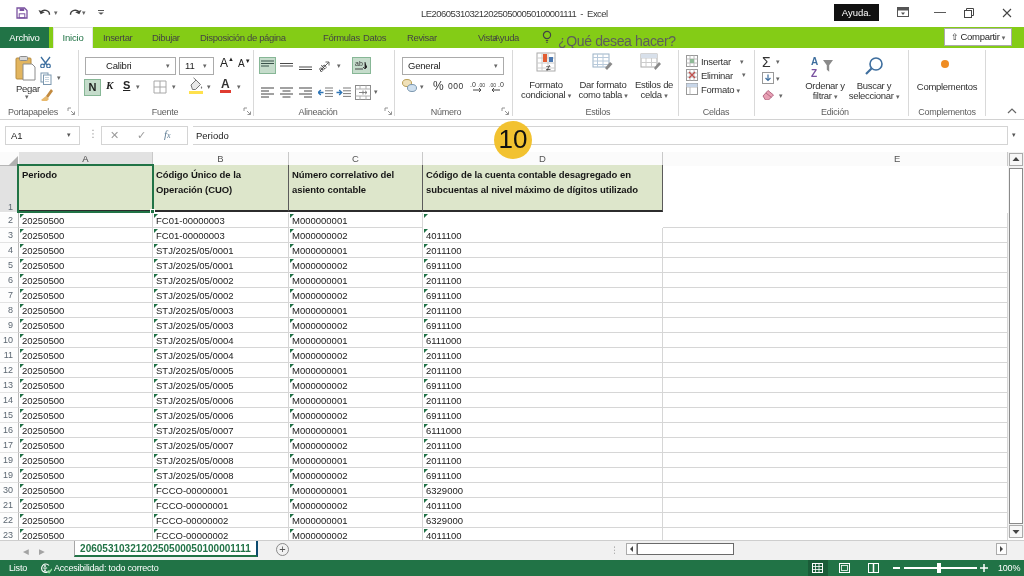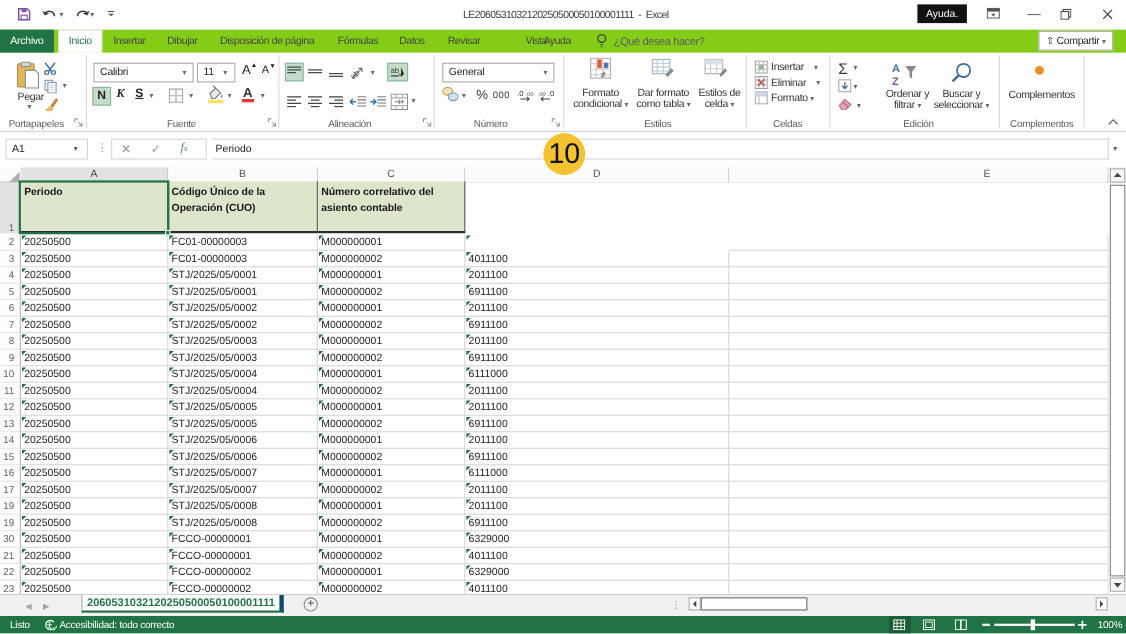--- a/index.html
+++ b/index.html
@@ -11,21 +11,21 @@
 
 #titlebar { position:absolute; left:0; top:0; width:1024px; height:27px; background:#ffffff; }
 #title { position:absolute; left:421px; top:8px; font-size:9.5px; color:#3b3b3b; letter-spacing:-0.55px; }
 #inicses { position:absolute; left:834px; top:4px; width:45px; height:17px; background:#111; color:#fff; font-size:9.5px; text-align:center; line-height:17px; }
 .winbtn { position:absolute; top:0; width:34px; height:25px; color:#444; font-size:12px; text-align:center; line-height:25px; }
 
 #tabrow { position:absolute; left:0; top:27px; width:1024px; height:21px; background:#84cc16; }
 #archivo { position:absolute; left:0; top:0; width:49px; height:21px; background:#217346; color:#fff; font-size:9.5px; letter-spacing:-0.2px; text-align:center; line-height:21px; }
 #iniciotab { position:absolute; left:53px; top:0; width:40px; height:21px; background:#fff; border:1px solid #e3e3e3; border-bottom:none; color:#217346; font-size:9.5px; letter-spacing:-0.2px; text-align:center; line-height:20px; }
 .rtab { position:absolute; top:0; height:21px; color:#444; font-size:9.5px; letter-spacing:-0.35px; line-height:21px; }
-#qdh { position:absolute; left:558px; top:6px; color:#5d5d5d; font-size:10px; letter-spacing:-0.35px; }
+#qdh { position:absolute; left:558px; top:6px; color:#5d5d5d; font-size:14px; letter-spacing:-0.35px; }
 #compartir { position:absolute; left:944px; top:1px; width:68px; height:18px; border:1px solid #ababab; background:#fff; font-size:9.5px; letter-spacing:-0.3px; color:#262626; text-align:center; line-height:16px; }
 
 #ribbon { position:absolute; left:0; top:48px; width:1024px; height:72px; background:#fff; border-bottom:1px solid #d2d2d2; }
 .gsep { position:absolute; top:2px; width:1px; height:66px; background:#d9d9d9; }
 .glabel { position:absolute; top:59px; font-size:9px; letter-spacing:-0.25px; color:#5e5e5e; width:120px; text-align:center; }
 .dlg { position:absolute; top:59px; width:9px; height:9px; }
 .ribbontext { font-size:9.5px; letter-spacing:-0.3px; color:#333; }
 .ddv { font-size:7px; color:#666; }
 .inbox { position:absolute; background:#fff; border:1px solid #ababab; font-size:9.5px; letter-spacing:-0.2px; color:#222; }
 
@@ -39,21 +39,21 @@
 .ch { position:absolute; top:0; height:14px; font-size:9.5px; color:#555; text-align:center; line-height:14px; border-right:1px solid #c9c9c9; background:#fbfbfb; }
 .rn { position:absolute; left:0; width:19px; font-size:9px; color:#5a6570; text-align:right; padding-right:5px; background:#fdfdfd; border-bottom:1px solid #e3e3e3; border-right:1px solid #b7b7b7; }
 .hcell { position:absolute; background:#dde6cb; border-right:1px solid #5b5b5b; border-bottom:2px solid #2c2c2c; font-weight:bold; font-size:9.5px; letter-spacing:-0.06px; color:#161616; line-height:15.5px; padding:1.5px 0 0 3px; overflow:hidden; white-space:pre; }
 .drow { position:absolute; height:15px; font-size:9.5px; color:#212121; line-height:15px; }
 .dc { position:absolute; top:0; height:15px; border-right:1px solid #d6d6d6; border-bottom:1px solid #d6d6d6; padding-left:3px; overflow:hidden; }
 .tri { position:absolute; top:0; width:0; height:0; border-left:4.5px solid #1e7145; border-bottom:4.5px solid transparent; }
 
 #vscroll { position:absolute; left:1008px; top:152px; width:16px; height:385px; background:#f1f1f1; }
 
 #sheetbar { position:absolute; left:0; top:540px; width:1024px; height:20px; background:#f1f1f1; border-top:1px solid #cecece; }
-#stab { position:absolute; left:74px; top:0px; width:184px; height:16px; background:#fff; border-left:1px solid #a6a6a6; border-right:4px solid #0c4a6e; border-bottom:2px solid #217346; color:#217346; font-weight:bold; font-size:10px; text-align:center; line-height:16px; }
+#stab { position:absolute; left:74px; top:0px; width:184px; height:16px; background:#fff; border-left:1px solid #a6a6a6; border-right:2px solid #0c4a6e; border-bottom:2px solid #217346; color:#217346; font-weight:bold; font-size:10px; text-align:center; line-height:16px; }
 
 #statusbar { position:absolute; left:0; top:560px; width:1024px; height:16px; background:#217346; color:#fff; font-size:9px; letter-spacing:-0.2px; }
 </style>
 </head>
 <body>
 <div id="app">
 
 <div id="titlebar">
   <svg class="abs" style="left:16px;top:7px" width="12" height="12" viewBox="0 0 12 12">
     <path d="M1 1 h7.5 L11 3.5 V11 H1 z" fill="none" stroke="#7a52a0" stroke-width="1.3"></path>
@@ -90,21 +90,21 @@
     <path d="M1 1 L9 9 M9 1 L1 9" stroke="#444" stroke-width="1.1"></path>
   </svg>
 </div>
 
 <div id="tabrow">
   <div id="archivo">Archivo</div>
   <div id="iniciotab">Inicio</div>
   <div class="rtab" style="left:103px">Insertar</div>
   <div class="rtab" style="left:152px">Dibujar</div>
   <div class="rtab" style="left:200px">Disposición de página</div>
-  <div class="rtab" style="left:307px">Fórmulas</div>
+  <div class="rtab" style="left:323px">Fórmulas</div>
   <div class="rtab" style="left:363px">Datos</div>
   <div class="rtab" style="left:407px">Revisar</div>
   <div class="rtab" style="left:478px">Vista</div>
   <div class="rtab" style="left:494px">Ayuda</div>
   <svg class="abs" style="left:542px;top:3px" width="10" height="14" viewBox="0 0 10 14">
     <circle cx="5" cy="5" r="3.6" fill="none" stroke="#444" stroke-width="1.2"></circle>
     <path d="M3.5 8.5 h3 M3.8 10.5 h2.4 M4.2 12.3 h1.6" stroke="#444" stroke-width="1"></path>
   </svg>
   <div id="qdh">¿Qué desea hacer?</div>
   <div id="compartir"><span style="font-size:9px">⇧</span> Compartir <span class="ddv">▾</span></div>
@@ -133,21 +133,21 @@
   <svg class="abs" style="left:40px;top:40px" width="13" height="13" viewBox="0 0 13 13">
     <path d="M1 12 l5 -4 3 3 -4 4z" fill="#e8b96d"></path>
     <path d="M6 8 L11 1 l2 2 -5 7z" fill="#c28a3f"></path>
   </svg>
   <div class="glabel" style="left:-12px;width:90px">Portapapeles</div>
   <svg class="dlg" style="left:67px" width="8" height="8" viewBox="0 0 9 9">
     <path d="M1 1 h3 M1 1 v3 M4 4 l3.2 3.2 M7.5 4.5 V7.5 H4.5" stroke="#888" fill="none" stroke-width="0.9"></path>
   </svg>
   <div class="gsep" style="left:78px"></div>
 
-  <div class="inbox" style="left:85px;top:9px;width:91px;height:18px;line-height:16px;padding-left:5px">Calibri</div>
+  <div class="inbox" style="left:85px;top:9px;width:91px;height:18px;line-height:16px;padding-left:20px">Calibri</div>
   <div class="abs ddv" style="left:166px;top:14px">▾</div>
   <div class="inbox" style="left:179px;top:9px;width:35px;height:18px;line-height:16px;padding-left:5px">11</div>
   <div class="abs ddv" style="left:203px;top:14px">▾</div>
   <div class="abs" style="left:220px;top:8px;font-size:12px;color:#222">A<span style="font-size:6px;vertical-align:6px">▲</span></div>
   <div class="abs" style="left:238px;top:10px;font-size:10px;color:#222">A<span style="font-size:6px;vertical-align:4px">▼</span></div>
   <div class="abs" style="left:84px;top:31px;width:17px;height:17px;background:#c5dccb;border:1px solid #87b796;font-weight:bold;font-size:11px;color:#222;text-align:center;line-height:15px">N</div>
   <div class="abs" style="left:106px;top:31px;font-style:italic;font-size:11px;color:#222;font-family:'Liberation Serif',serif"><b>K</b></div>
   <div class="abs" style="left:123px;top:31px;font-size:11px;color:#222;text-decoration:underline"><b>S</b></div>
   <div class="abs ddv" style="left:136px;top:35px">▾</div>
   <svg class="abs" style="left:153px;top:32px" width="14" height="14" viewBox="0 0 14 14">
@@ -353,20 +353,22 @@
         <span style="position:absolute;left:231px">E</span>
       </div>
 
   <div class="rn" style="top:14px;height:46px;background:#e2e2e2;line-height:82px">1</div>
 
   <div class="hcell" style="left:19px;top:13px;width:134px;height:47px">Periodo</div>
   <div class="hcell" style="left:289px;top:13px;width:134px;height:47px">Número correlativo del
 asiento contable</div>
   <div class="hcell" style="left:153px;top:13px;width:136px;height:47px">Código Único de la
 Operación (CUO)</div>
+  <div class="hcell" style="left:423px;top:13px;width:240px;height:47px">Código de la cuenta contable desagregado en
+subcuentas al nivel máximo de dígitos utilizado</div>
 
   <div class="abs" style="left:17px;top:12px;width:137px;height:49px;border:2px solid #217346"></div>
   <div class="abs" style="left:150px;top:57px;width:5px;height:5px;background:#217346;border:1px solid #fff"></div>
 
   <div id="rows">
         <div class="rn" style="top:61px;height:15px;line-height:15px">2</div>
         <div class="drow" style="left:0;top:61px;width:1008px">
           <div class="dc" style="left:19px;width:134px">20250500</div>
           <div class="tri" style="left:20px;top:1px"></div>
           <div class="dc" style="left:153px;width:136px">FC01-00000003</div>

